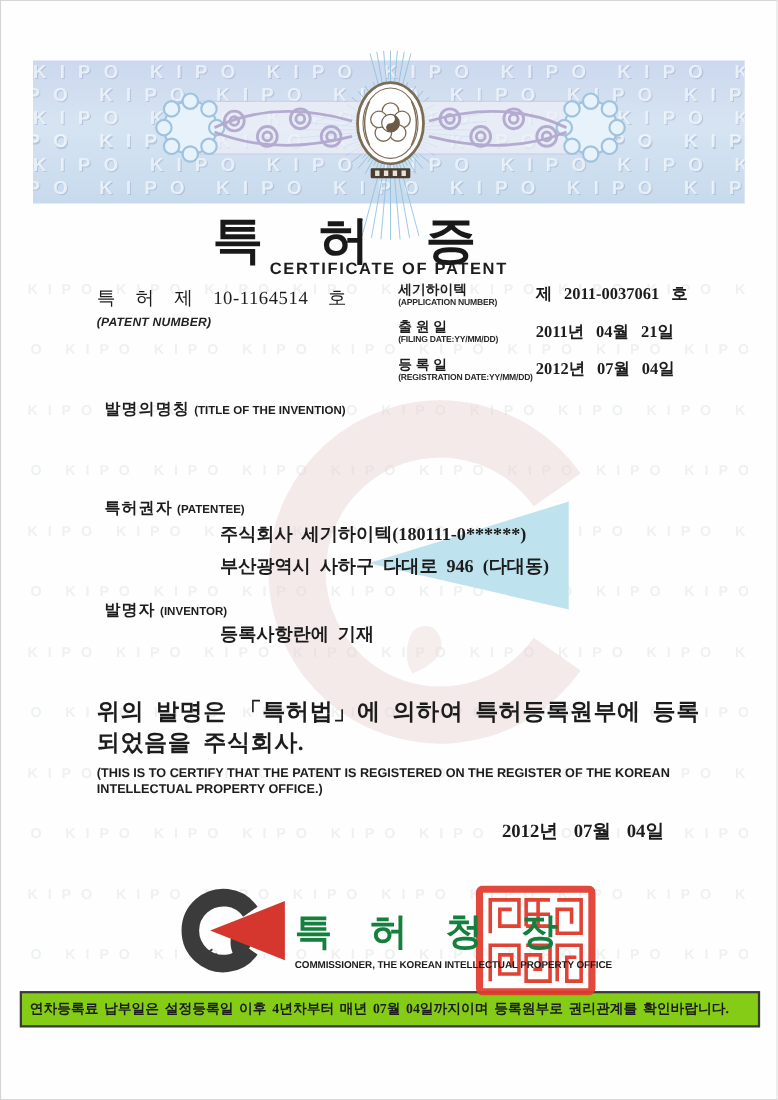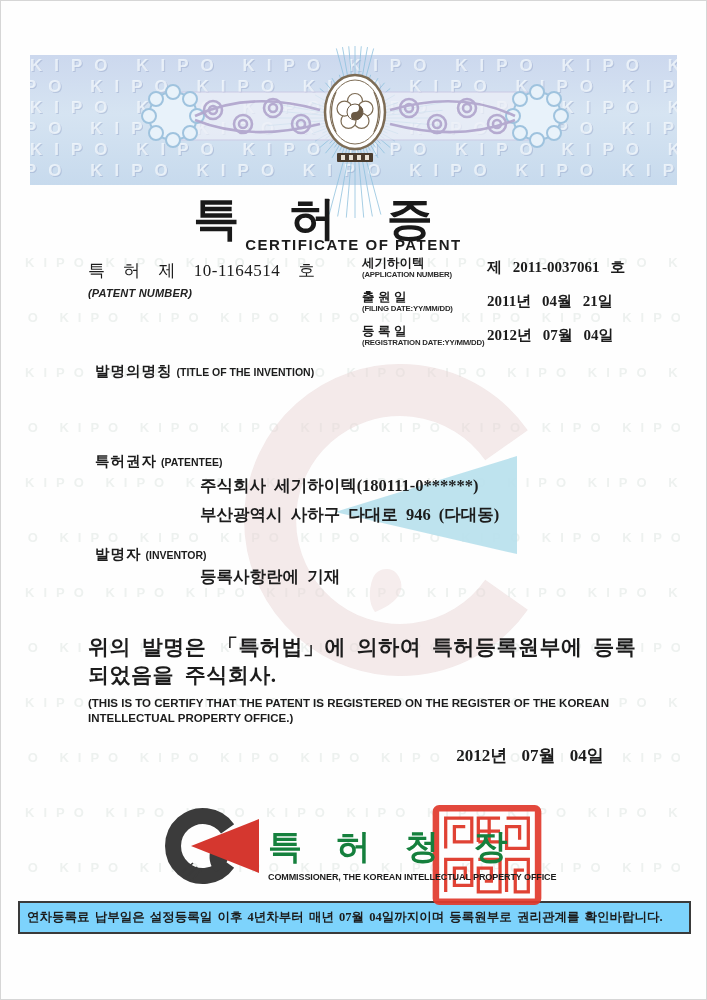--- a/index.html
+++ b/index.html
@@ -97,21 +97,21 @@
     color:#15803d;
   }
   .office-en{
     position:absolute;left:268px;top:872px;z-index:7;white-space:nowrap;
     font-family:"Liberation Sans",sans-serif;font-weight:bold;font-size:9px;letter-spacing:-0.1px;
   }
   .seal{position:absolute;left:432px;top:805px;z-index:6;opacity:0.93;}
   
   .footer-box{
     position:absolute;left:18px;top:901px;width:669px;height:29px;z-index:5;
-    border:2px solid #3a3a3a;background:#7dd3fc;display:flex;align-items:center;
+    border:2px solid #3a3a3a;background:#84cc16;display:flex;align-items:center;
   }
   .footer-box span{
     font-size:12.5px;font-weight:bold;padding:0 7px;word-spacing:2px;white-space:nowrap;
   }
 </style>
 </head>
 <body>
 
 <div id="page">
 

